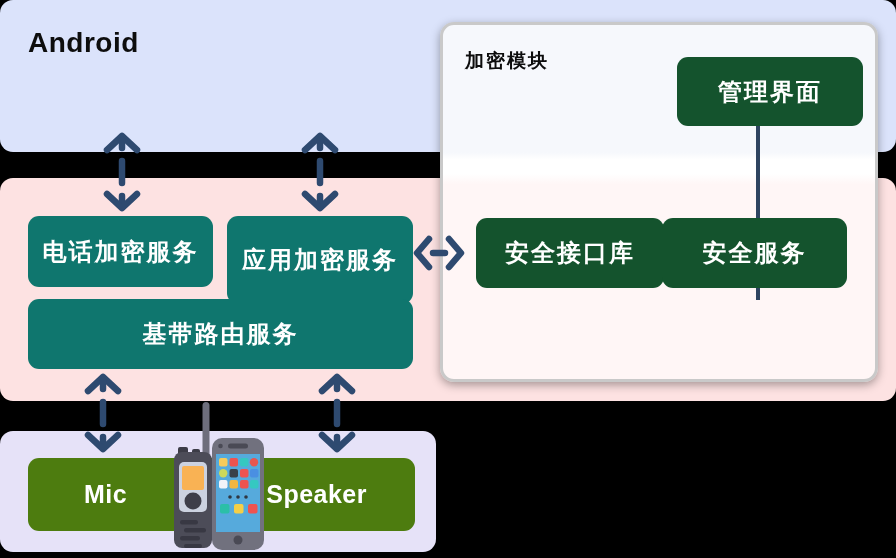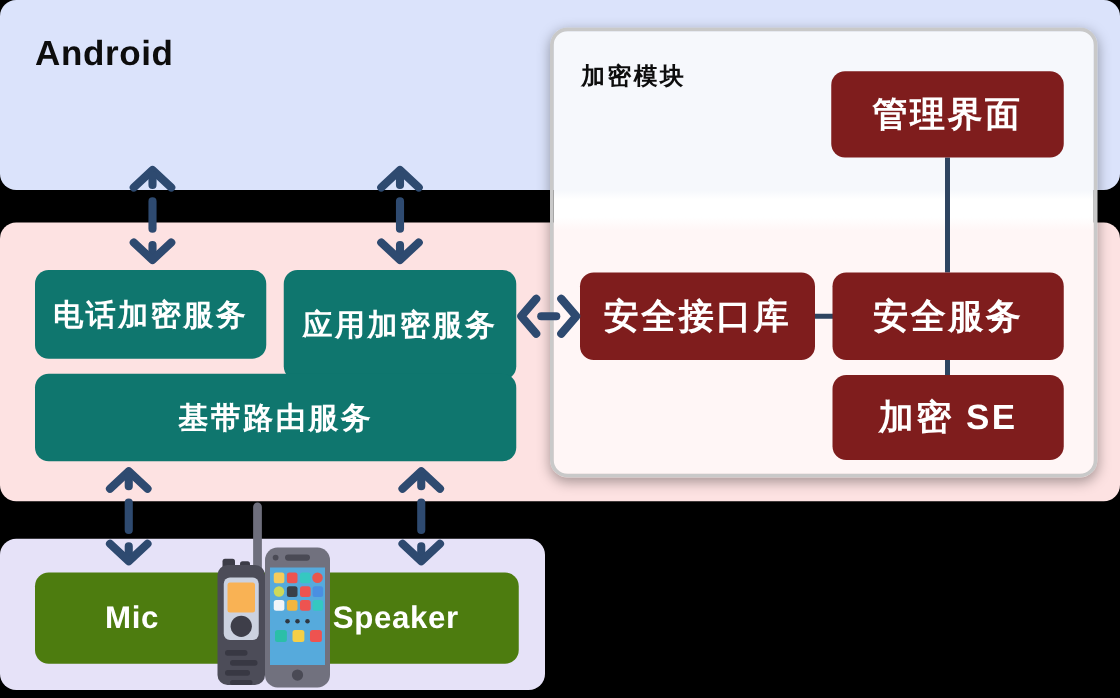--- a/index.html
+++ b/index.html
@@ -18,21 +18,21 @@
   }
   .panel-title{position:absolute;font-weight:bold;color:#0d0d0d;}
   .title-android{left:28px;top:27px;font-size:28px;letter-spacing:0.5px;}
   .title-crypto{left:465px;top:48px;font-size:19px;letter-spacing:2px;}
   .node{
     position:absolute;display:flex;align-items:center;justify-content:center;
     color:#fff;font-weight:bold;border-radius:11px;letter-spacing:2px;
   }
   .node-blue{background:#6a91e8;font-size:24px;}
   .node-pink{background:#0f766e;font-size:24px;}
-  .node-orange{background:#7f1d1d;font-size:28px;}
+  .node-orange{background:#14532d;font-size:24px;margin-left:12px;}
   .node-purple{background:#4d7c0f;font-size:25px;letter-spacing:0.5px;}
   .connector{position:absolute;background:#2e4460;}
   .arrow{position:absolute;}
   .illus{position:absolute;left:168px;top:398px;width:100px;height:154px;}
 </style>
 </head>
 <body>
 
 <div class="stage">
 
@@ -48,22 +48,21 @@
   <div class="connector" style="left:650px;top:251px;width:18px;height:4px;"></div>
   <div class="connector" style="left:756px;top:288px;width:4px;height:12px;"></div>
 
 
   <div class="node node-pink" style="left:28px;top:216px;width:185px;height:71px;">电话加密服务</div>
   <div class="node node-pink" style="left:227px;top:216px;width:186px;height:88px;">应用加密服务</div>
   <div class="node node-pink" style="left:28px;top:299px;width:385px;height:70px;">基带路由服务</div>
 
   <div class="node node-orange" style="left:665px;top:57px;width:186px;height:69px;">管理界面</div>
   <div class="node node-orange" style="left:464px;top:218px;width:188px;height:70px;">安全接口库</div>
-  <div class="node node-orange" style="left:666px;top:218px;width:185px;height:70px;">安全服务</div>
-  <div class="node node-orange" style="left:666px;top:300px;width:185px;height:68px;">加密 SE</div>
+  <div class="node node-orange" style="left:650px;top:218px;width:185px;height:70px;">安全服务</div>
 
   <div class="node node-purple" style="left:28px;top:458px;width:387px;height:73px;justify-content:space-between;padding:0 48px 0 56px;box-sizing:border-box;">
     <span>Mic</span>
     <span>Speaker</span>
   </div>
 
   <svg class="arrow" style="left:99px;top:130px;" width="46" height="84" viewBox="0 0 46 84">
     <g fill="none" stroke="#2e4a70" stroke-width="6.5" stroke-linecap="round" stroke-linejoin="round">
       <path d="M8 20 L23 6 L38 20"></path>
       <path d="M23 10 L23 74" stroke-dasharray="8 13 22 13 8"></path>

